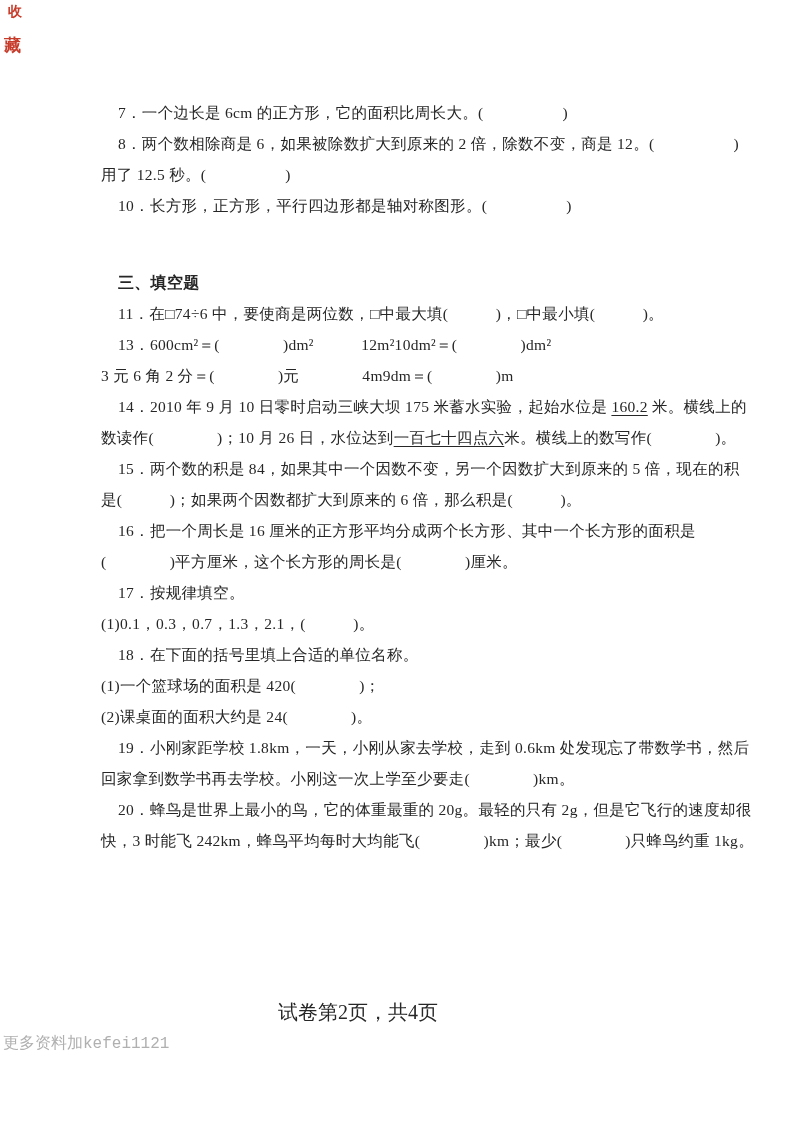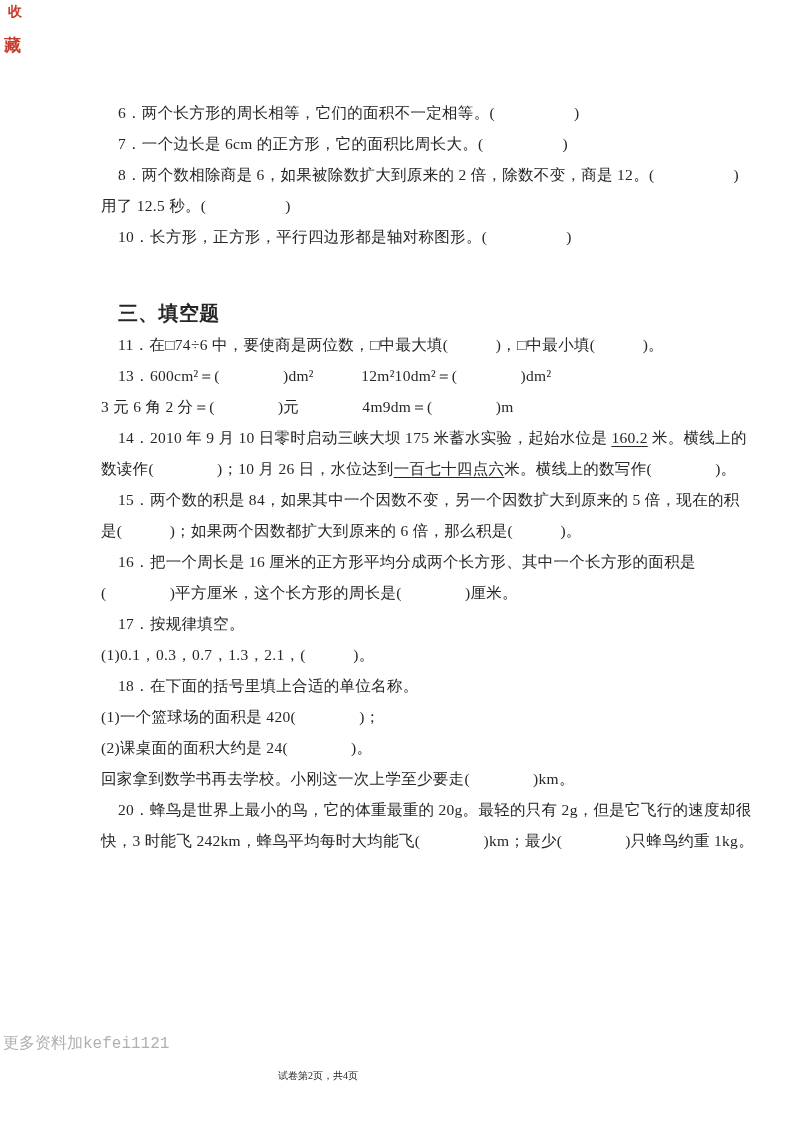--- a/index.html
+++ b/index.html
@@ -21,27 +21,27 @@
     position:absolute;
     top:97px;left:101px;right:30px;
     font-size:15.5px;
     letter-spacing:0.3px;
   }
   .line{
     height:31px;line-height:31px;
     white-space:nowrap;
   }
   .line.q{padding-left:17px;}
-  .line.h{padding-left:17px;font-weight:bold;font-size:20px;}
+  .line.h{padding-left:17px;font-weight:bold;font-size:16px;}
   .line.gap{height:46px;}
   .seg-u{text-decoration:underline;text-underline-offset:3px;}
   .footer{
     position:absolute;
-    left:278px;top:1066px;
-    font-size:10px;line-height:20px;
+    left:278px;top:1002px;
+    font-size:20px;line-height:20px;
     white-space:nowrap;
     text-align:center;
   }
   .watermark{
     position:absolute;
     left:3px;top:1036px;
     font-size:16px;line-height:16px;
     color:var(--wm);
     font-family:Liberation Mono, monospace;
     white-space:nowrap;
@@ -55,41 +55,41 @@
 <body>
 
 <div class="page">
 
   <div class="stamps">
     <span class="stamp s1">收</span>
     <span class="stamp s2">藏</span>
   </div>
 
   <div class="doc">
-      <div class="line q"><span>6．两个长方形的周长相等，它们的面积不一定相等。(　　　　　)</span></div>
       <div class="line q"><span>7．一个边长是 6cm 的正方形，它的面积比周长大。(　　　　　)</span></div>
       <div class="line q"><span>8．两个数相除商是 6，如果被除数扩大到原来的 2 倍，除数不变，商是 12。(　　　　　)</span></div>
       <div class="line c"><span>用了 12.5 秒。(　　　　　)</span></div>
       <div class="line q"><span>10．长方形，正方形，平行四边形都是轴对称图形。(　　　　　)</span></div>
       <div class="line gap"></div>
       <div class="line h"><span>三、填空题</span></div>
       <div class="line q"><span>11．在□74÷6 中，要使商是两位数，□中最大填(　　　)，□中最小填(　　　)。</span></div>
       <div class="line q"><span>13．600cm²＝(　　　　)dm²　　　12m²10dm²＝(　　　　)dm²</span></div>
       <div class="line c"><span>3 元 6 角 2 分＝(　　　　)元　　　　4m9dm＝(　　　　)m</span></div>
       <div class="line q"><span>14．2010 年 9 月 10 日零时启动三峡大坝 175 米蓄水实验，起始水位是 </span><span class="seg-u">160.2</span><span> 米。横线上的</span></div>
       <div class="line c"><span>数读作(　　　　)；10 月 26 日，水位达到</span><span class="seg-u">一百七十四点六</span><span>米。横线上的数写作(　　　　)。</span></div>
       <div class="line q"><span>15．两个数的积是 84，如果其中一个因数不变，另一个因数扩大到原来的 5 倍，现在的积</span></div>
       <div class="line c"><span>是(　　　)；如果两个因数都扩大到原来的 6 倍，那么积是(　　　)。</span></div>
       <div class="line q"><span>16．把一个周长是 16 厘米的正方形平均分成两个长方形、其中一个长方形的面积是</span></div>
       <div class="line c"><span>(　　　　)平方厘米，这个长方形的周长是(　　　　)厘米。</span></div>
       <div class="line q"><span>17．按规律填空。</span></div>
       <div class="line c"><span>(1)0.1，0.3，0.7，1.3，2.1，(　　　)。</span></div>
       <div class="line q"><span>18．在下面的括号里填上合适的单位名称。</span></div>
       <div class="line c"><span>(1)一个篮球场的面积是 420(　　　　)；</span></div>
       <div class="line c"><span>(2)课桌面的面积大约是 24(　　　　)。</span></div>
+      <div class="line q"><span>19．小刚家距学校 1.8km，一天，小刚从家去学校，走到 0.6km 处发现忘了带数学书，然后</span></div>
       <div class="line c"><span>回家拿到数学书再去学校。小刚这一次上学至少要走(　　　　)km。</span></div>
       <div class="line q"><span>20．蜂鸟是世界上最小的鸟，它的体重最重的 20g。最轻的只有 2g，但是它飞行的速度却很</span></div>
       <div class="line c"><span>快，3 时能飞 242km，蜂鸟平均每时大均能飞(　　　　)km；最少(　　　　)只蜂鸟约重 1kg。</span></div>
     </div>
 
   <div class="footer">试卷第2页，共4页</div>
 
   <div class="watermark">更多资料加kefei1121</div>
 
 </div>

